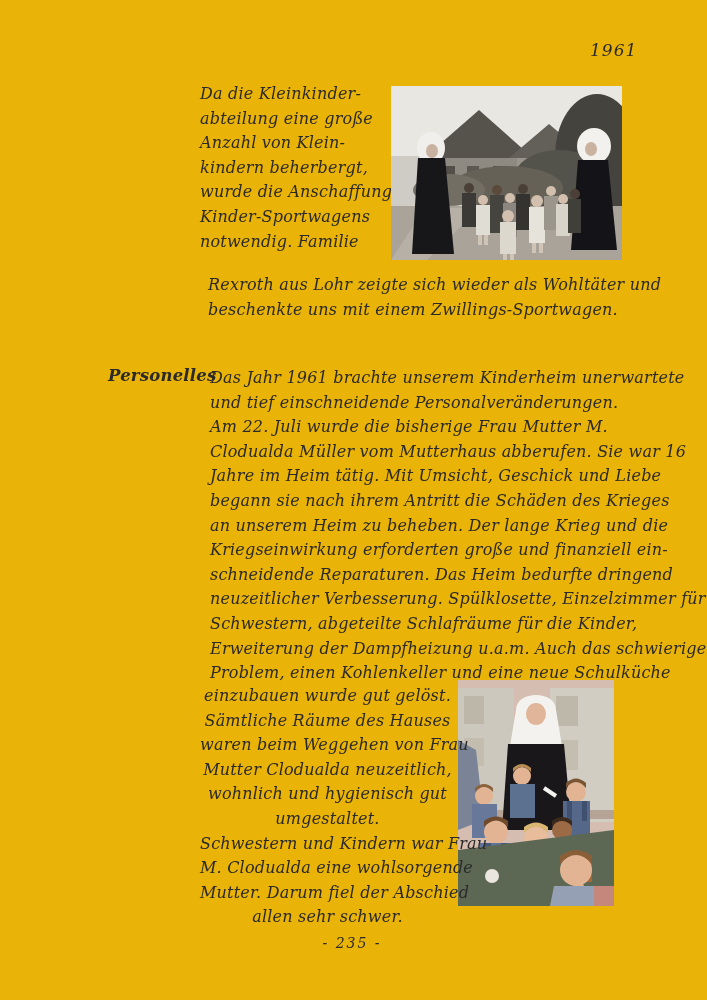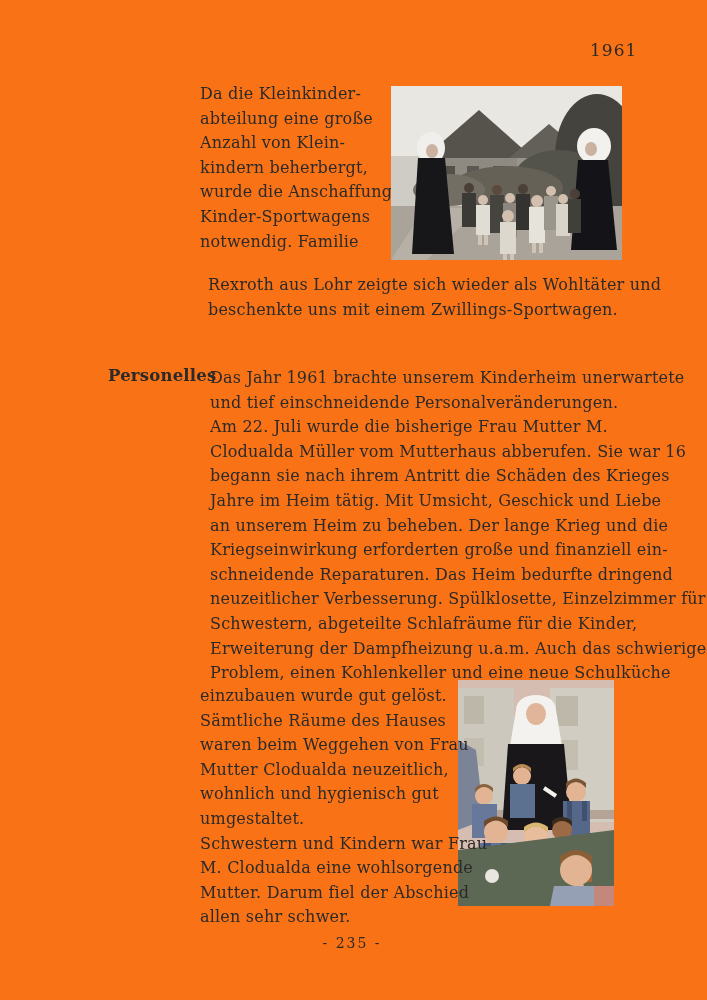--- a/index.html
+++ b/index.html
@@ -1,37 +1,38 @@
 <!DOCTYPE html>
 <html><head>
 <meta charset="utf-8">
 <style>
   html, body { margin: 0; padding: 0; background: #ffffff; }
   .page {
     position: relative;
     width: 707px;
     height: 1000px;
-    background: #f97316;
+    background: #eab308;
     overflow: hidden;
     font-family: "DejaVu Serif", serif;
+    font-style: italic;
     color: #2b2a28;
   }
   .year {
     position: absolute;
     top: 40px;
     left: 590px;
     font-size: 17px;
     letter-spacing: 1px;
   }
   .txt { position: absolute; font-size: 16px; letter-spacing: 0.2px; }
   .txt .ln { line-height: 24.6px; white-space: nowrap; height: 24.6px; }
   .block-a { top: 82px;  left: 200px; width: 195px; }
   .block-b { top: 273px; left: 208px; width: 470px; }
   .block-c { top: 366px; left: 210px; width: 470px; }
-  .block-d { top: 684px; left: 200px; width: 255px; }
+  .block-d { top: 684px; left: 200px; width: 255px; text-align: center; }
   .margin-heading {
     position: absolute;
     top: 366px;
     left: 108px;
     font-size: 16.5px;
     font-weight: bold;
     letter-spacing: 0.2px;
     text-align: center;
   }
   .photo { position: absolute; display: block; margin: 0; padding: 0; line-height: 0; }
@@ -126,22 +127,22 @@
     <div class="ln">beschenkte uns mit einem Zwillings-Sportwagen.</div>
   </div>
 
   <div class="margin-heading">Personelles</div>
 
   <div class="txt block-c">
     <div class="ln">Das Jahr 1961 brachte unserem Kinderheim unerwartete</div>
     <div class="ln">und tief einschneidende Personalveränderungen.</div>
     <div class="ln">Am 22. Juli wurde die bisherige Frau Mutter M.</div>
     <div class="ln">Clodualda Müller vom Mutterhaus abberufen. Sie war 16</div>
+    <div class="ln">Jahre im Heim tätig. Mit Umsicht, Geschick und Liebe</div>
     <div class="ln">begann sie nach ihrem Antritt die Schäden des Krieges</div>
-    <div class="ln">Jahre im Heim tätig. Mit Umsicht, Geschick und Liebe</div>
     <div class="ln">an unserem Heim zu beheben. Der lange Krieg und die</div>
     <div class="ln">Kriegseinwirkung erforderten große und finanziell ein-</div>
     <div class="ln">schneidende Reparaturen. Das Heim bedurfte dringend</div>
     <div class="ln">neuzeitlicher Verbesserung. Spülklosette, Einzelzimmer für</div>
     <div class="ln">Schwestern, abgeteilte Schlafräume für die Kinder,</div>
     <div class="ln">Erweiterung der Dampfheizung u.a.m. Auch das schwierige</div>
     <div class="ln">Problem, einen Kohlenkeller und eine neue Schulküche</div>
   </div>
 
   <figure class="photo photo-2">

